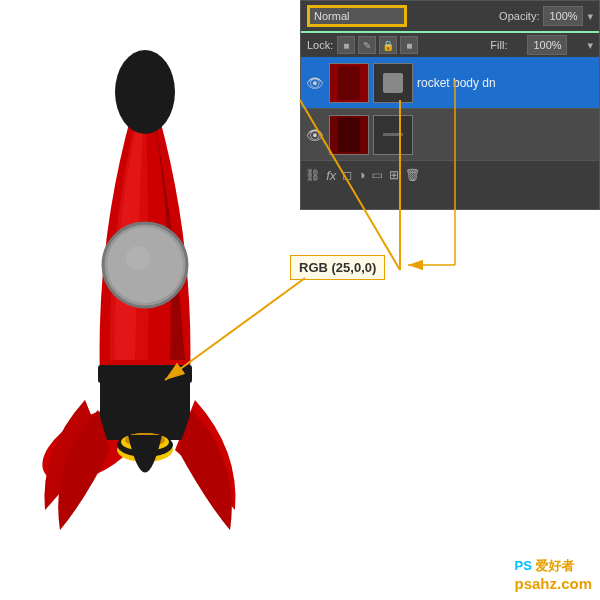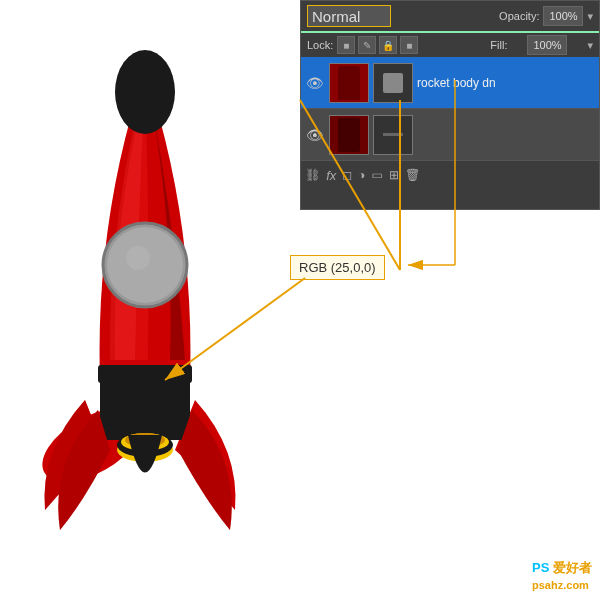--- a/index.html
+++ b/index.html
@@ -28,25 +28,25 @@
       align-items: center;
       padding: 4px 6px;
       background: #3c3c3c;
       gap: 6px;
       height: 30px;
     }
 
     .blend-mode-select {
       background: #555;
       color: #ddd;
-      border: 1px solid #eab308;
-      font-size: 15px;
+      border: 3px solid #eab308;
+      font-size: 11px;
       padding: 1px 4px;
       height: 22px;
-      width: 84px;
+      width: 100px;
       appearance: none;
       cursor: pointer;
     }
 
     .opacity-row {
       display: flex;
       align-items: center;
       gap: 4px;
       margin-left: auto;
     }
@@ -193,21 +193,21 @@
       cursor: pointer;
     }
 
     
     .annotation-label {
       position: absolute;
       background: #fffbe6;
       border: 1px solid #e8a000;
       padding: 4px 8px;
       font-size: 13px;
-      font-weight: normal;
+      font-weight: bold;
       color: #333;
       white-space: nowrap;
     }
 
     
     .watermark {
       position: absolute;
       bottom: 8px;
       right: 8px;
       font-size: 13px;
@@ -364,14 +364,14 @@
   <line x1="400" y1="270" x2="400" y2="100" stroke="#e8a000" stroke-width="2"></line>
 
   <line x1="455" y1="80" x2="455" y2="265" stroke="#e8a000" stroke-width="1.5"></line>
   <line x1="455" y1="265" x2="408" y2="265" stroke="#e8a000" stroke-width="1.5" marker-end="url(#arrowhead-orange)"></line>
 </svg>
 
 <div class="watermark">
   <span style="color:#00bfff;">PS</span>
   <span style="color:#e8a000;"> 爱好者</span>
   <br>
-  <span style="color:#e8a000;font-size:11px;">psahz.com</span>
+  <span style="color:#e8a000;font-size:15px;">psahz.com</span>
 </div>
 
 </body></html>

